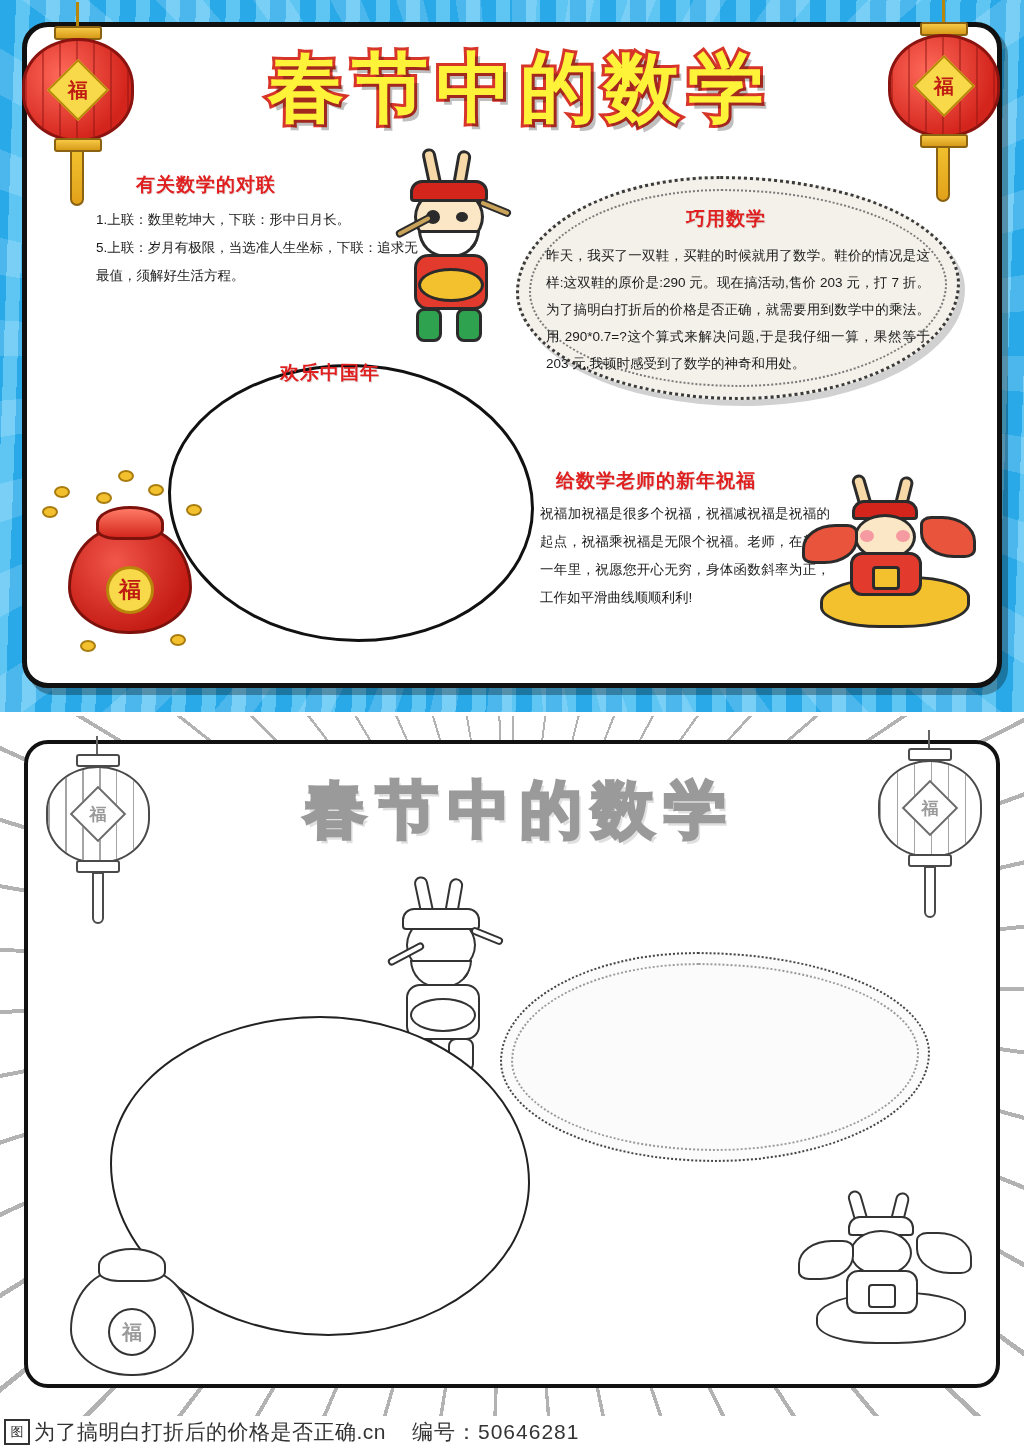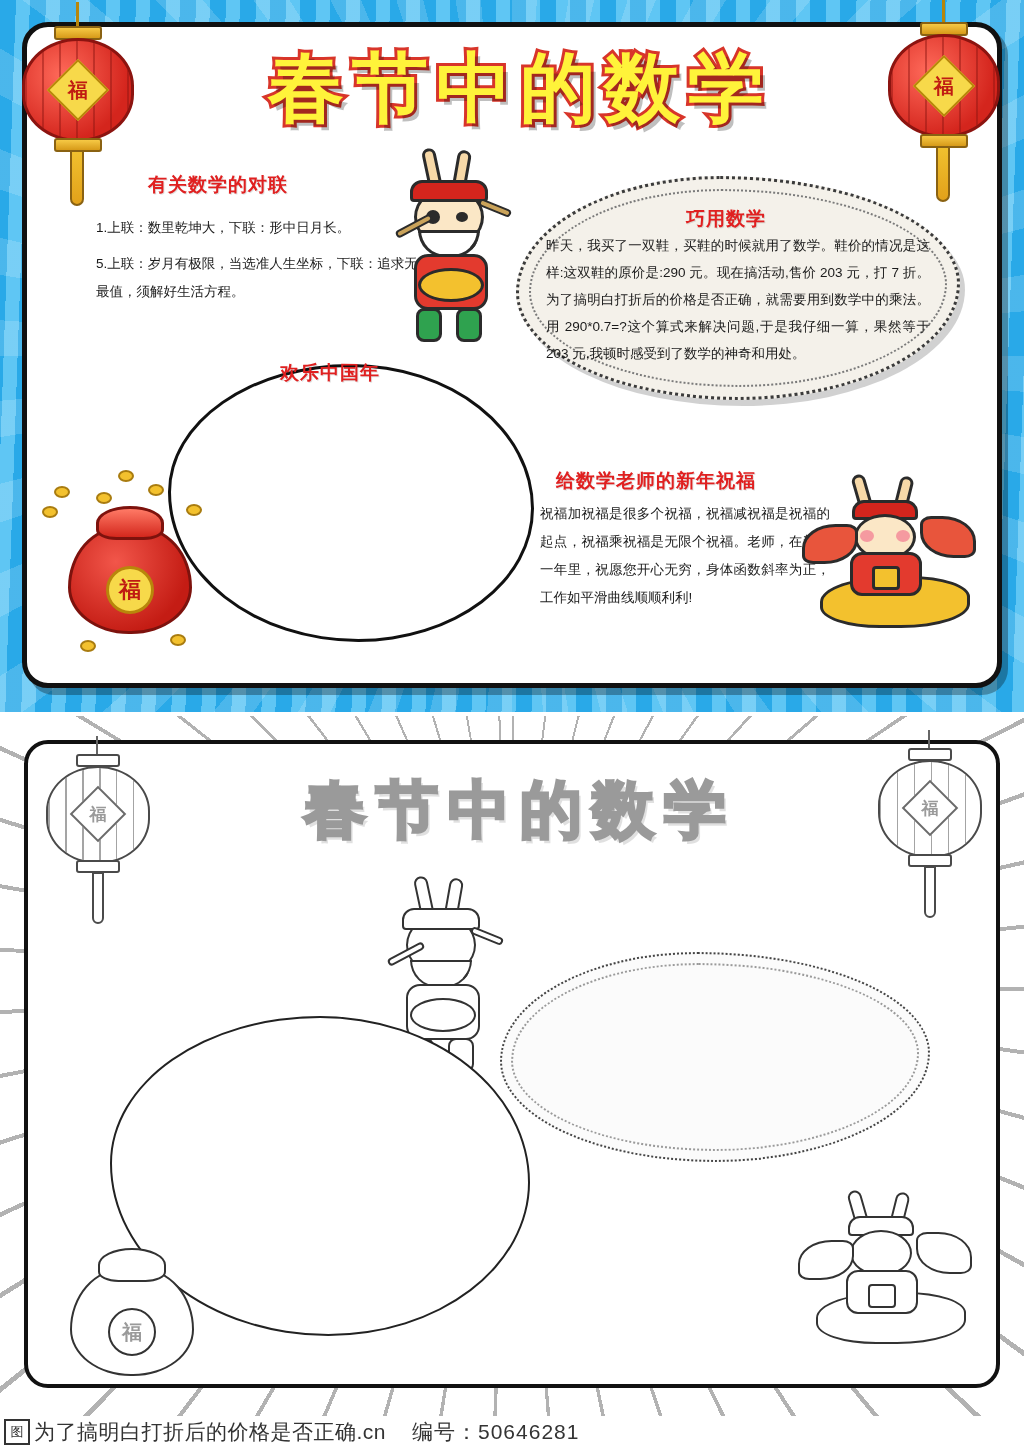--- a/index.html
+++ b/index.html
@@ -101,21 +101,21 @@
     letter-spacing: 1px;
     text-shadow: 1px 1px 0 rgba(0,0,0,0.12);
     white-space: nowrap;
   }
 
   
   .couplets {
     position: absolute; left: 96px; top: 206px; width: 330px;
     font-size: 13.5px; color: #1a1a1a; line-height: 28px;
   }
-  .couplets div { white-space: normal; margin-top: 8px; }
+  .couplets div { white-space: normal; }
 
   
   .cloud {
     position: absolute;
     background: #ffffff;
     border: 3px solid #111;
     border-radius: 50% 50% 48% 52% / 46% 52% 48% 54%;
   }
   .cloud-text {
     position: absolute;
@@ -273,21 +273,21 @@
     <div class="body"></div>
     <div class="diamond">
         <span>福</span>
       </div>
     <div class="cap2"></div>
     <div class="tassel"></div>
   </div>
 
   <div class="title">春节中的数学</div>
 
-  <div class="sec-head" style="left:148px; top:172px;">有关数学的对联</div>
+  <div class="sec-head" style="left:136px; top:172px;">有关数学的对联</div>
   <div class="couplets">
     <div>1.上联：数里乾坤大，下联：形中日月长。</div>
     <div>5.上联：岁月有极限，当选准人生坐标，下联：追求无最值，须解好生活方程。</div>
   </div>
 
   <div class="rabbit1">
     <div class="char-body" style="left:34px;top:0;width:14px;height:52px;background:#f7d9a8;border:3px solid #2b2b2b;border-radius:7px;transform:rotate(-12deg);"></div>
     <div class="char-body" style="left:62px;top:2px;width:14px;height:50px;background:#f7d9a8;border:3px solid #2b2b2b;border-radius:7px;transform:rotate(10deg);"></div>
     <div class="char-body" style="left:22px;top:38px;width:70px;height:62px;background:#fbe7c6;border:3px solid #2b2b2b;border-radius:50%;"></div>
     <div class="char-body" style="left:18px;top:32px;width:78px;height:22px;background:#d4251d;border:3px solid #2b2b2b;border-radius:12px 12px 4px 4px;"></div>
@@ -299,21 +299,21 @@
     <div class="char-body" style="left:2px;top:74px;width:40px;height:8px;background:#caa35a;border:2px solid #2b2b2b;border-radius:4px;transform:rotate(-28deg);"></div>
     <div class="char-body" style="left:86px;top:56px;width:34px;height:8px;background:#caa35a;border:2px solid #2b2b2b;border-radius:4px;transform:rotate(22deg);"></div>
     <div class="char-body" style="left:24px;top:160px;width:26px;height:34px;background:#2fa24f;border:3px solid #2b2b2b;border-radius:8px;"></div>
     <div class="char-body" style="left:64px;top:160px;width:26px;height:34px;background:#2fa24f;border:3px solid #2b2b2b;border-radius:8px;"></div>
   </div>
 
   <div class="dotcloud">
     <div class="dotcloud-inner"></div>
   </div>
   <div class="sec-head" style="left:686px; top:206px;">巧用数学</div>
-  <div class="cloud-text" style="left:546px; top:232px; width:384px;">昨天，我买了一双鞋，买鞋的时候就用了数学。鞋价的情况是这样:这双鞋的原价是:290 元。现在搞活动,售价 203 元，打 7 折。为了搞明白打折后的价格是否正确，就需要用到数学中的乘法。用 290*0.7=?这个算式来解决问题,于是我仔细一算，果然等于 203 元,我顿时感受到了数学的神奇和用处。</div>
+  <div class="cloud-text" style="left:546px; top:242px; width:384px;">昨天，我买了一双鞋，买鞋的时候就用了数学。鞋价的情况是这样:这双鞋的原价是:290 元。现在搞活动,售价 203 元，打 7 折。为了搞明白打折后的价格是否正确，就需要用到数学中的乘法。用 290*0.7=?这个算式来解决问题,于是我仔细一算，果然等于 203 元,我顿时感受到了数学的神奇和用处。</div>
 
   <div class="cloud" style="left:168px; top:364px; width:366px; height:278px;"></div>
   <div class="sec-head" style="left:280px; top:360px;">欢乐中国年</div>
 
   <div class="bag">
     <div class="sack"></div>
     <div class="neck"></div>
     <div class="fu">福</div>
     <div class="coin" style="left:-18px; top:6px;"></div>
     <div class="coin" style="left:-6px; top:-14px;"></div>

